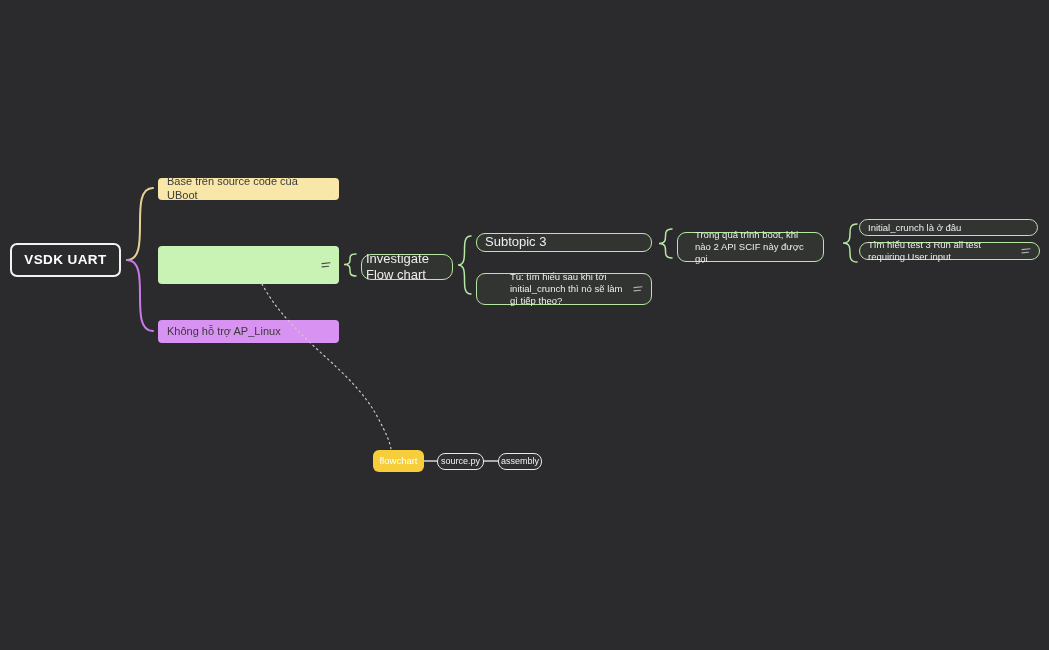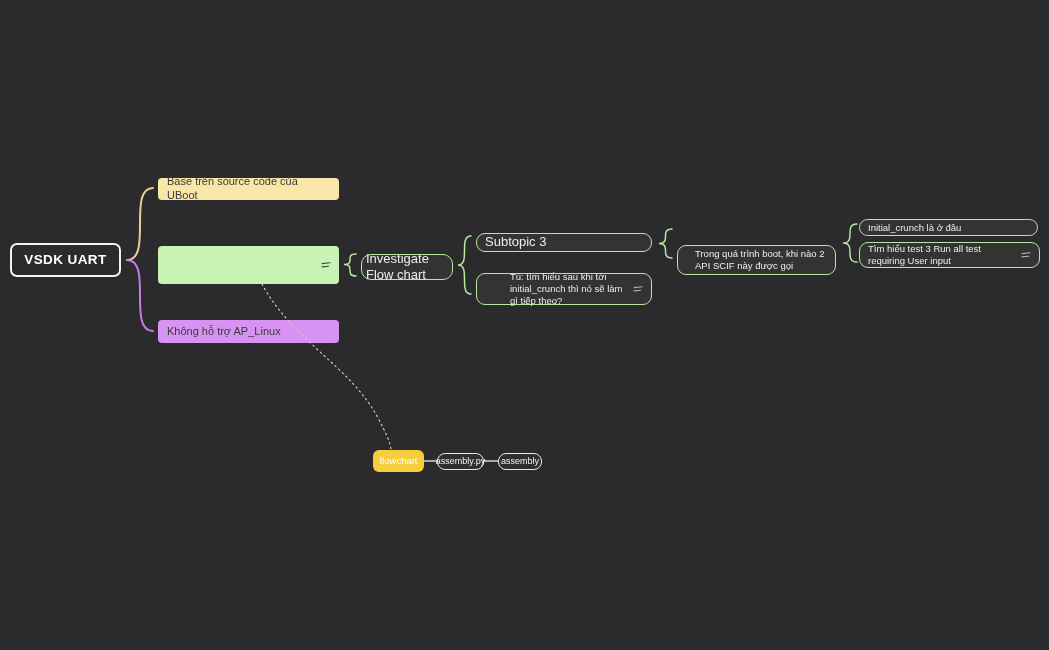--- a/index.html
+++ b/index.html
@@ -58,42 +58,42 @@
   </div>
 
   <div class="node outlined small pad-icon" style="left:476px;top:273px;width:176px;height:32px;padding-left:33px;">
     <span>Tú: tìm hiểu sau khi tới initial_crunch thì nó sẽ làm gì tiếp theo?</span>
     <svg class="notes-icon" viewBox="0 0 10 8">
       <line x1="1" y1="2.6" x2="9" y2="1.8" stroke="#b0b0b0" stroke-width="1.1" stroke-linecap="round"></line>
       <line x1="1" y1="5.9" x2="7.6" y2="5.2" stroke="#b0b0b0" stroke-width="1.1" stroke-linecap="round"></line>
     </svg>
   </div>
 
-  <div class="node outlined small" style="left:677px;top:245px;width:159px;height:30px;padding-left:17px;">
+  <div class="node outlined small" style="left:677px;top:232px;width:147px;height:30px;padding-left:17px;">
     <span>Trong quá trình boot, khi nào 2 API SCIF này được gọi</span>
   </div>
 
   <div class="node outlined small" style="left:859px;top:219px;width:179px;height:17px;">
     <span>Initial_crunch là ở đâu</span>
   </div>
 
-  <div class="node outlined small pad-icon" style="left:859px;top:242px;width:181px;height:26px;">
+  <div class="node outlined small pad-icon" style="left:859px;top:242px;width:181px;height:18px;">
     <span>Tìm hiểu test 3 Run all test requiring User input</span>
     <svg class="notes-icon" viewBox="0 0 10 8">
       <line x1="1" y1="2.6" x2="9" y2="1.8" stroke="#b0b0b0" stroke-width="1.1" stroke-linecap="round"></line>
       <line x1="1" y1="5.9" x2="7.6" y2="5.2" stroke="#b0b0b0" stroke-width="1.1" stroke-linecap="round"></line>
     </svg>
   </div>
 
   <div class="node flowchart-node" style="left:373px;top:450px;width:51px;height:22px;">
     <span>flowchart</span>
   </div>
 
   <div class="node floating" style="left:437px;top:453px;width:47px;height:17px;">
-    <span>assembly.py</span>
+    <span>source.py</span>
   </div>
 
   <div class="node floating" style="left:498px;top:453px;width:44px;height:17px;align-items:center;">
     <span>assembly</span>
   </div>
 
   <svg class="layer" width="1049" height="650" viewBox="0 0 1049 650">
 
     <path d="M153 188 C127 188, 153 260, 127 260" fill="none" stroke="#e7d096" stroke-width="2" stroke-linecap="round"></path>
     <path d="M127 260 C153 260, 127 331, 153 331" fill="none" stroke="#c77beb" stroke-width="2" stroke-linecap="round"></path>

